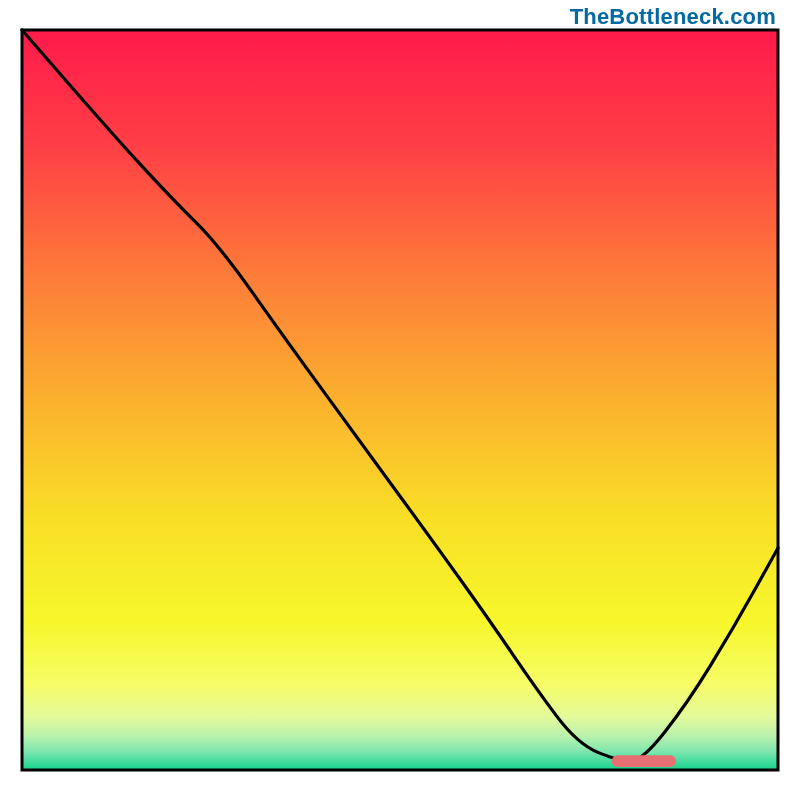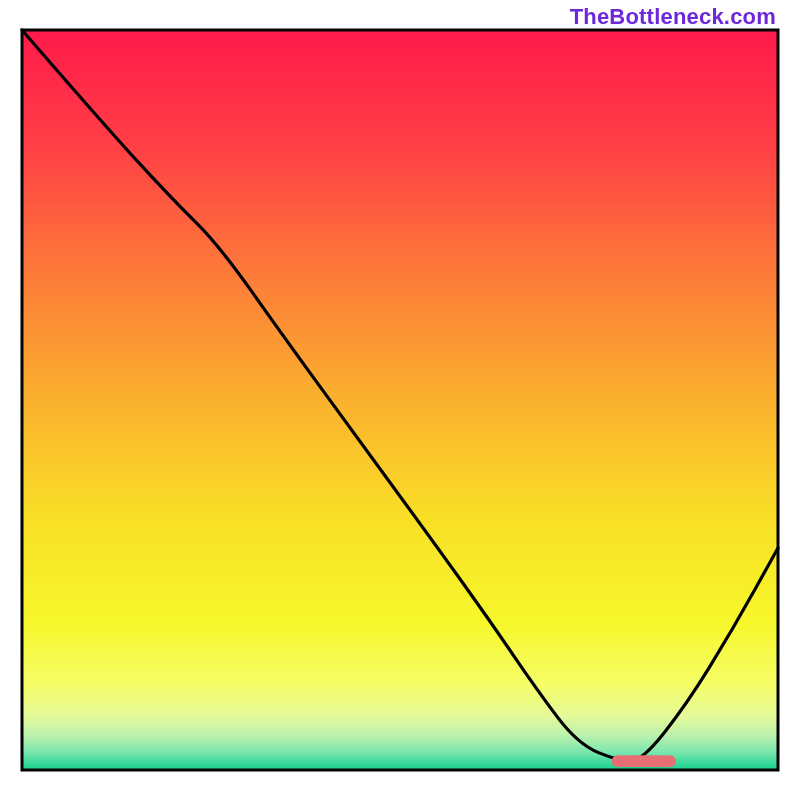--- a/index.html
+++ b/index.html
@@ -5,21 +5,21 @@
   * { margin: 0; padding: 0; box-sizing: border-box; }
   html, body { width: 800px; height: 800px; overflow: hidden; background: #fff; }
   .wrap { position: relative; width: 800px; height: 800px; }
   .watermark {
     position: absolute;
     top: 4px;
     right: 24px;
     font-family: Arial, sans-serif;
     font-size: 22px;
     font-weight: bold;
-    color: #6d28d9;
+    color: #0369a1;
     letter-spacing: 0.2px;
   }
   svg.plot { position: absolute; left: 0; top: 0; }
 </style>
 </head>
 <body>
 <div class="wrap">
   <div class="watermark">TheBottleneck.com</div>
   <svg class="plot" width="800" height="800" viewBox="0 0 800 800">
     <defs>

